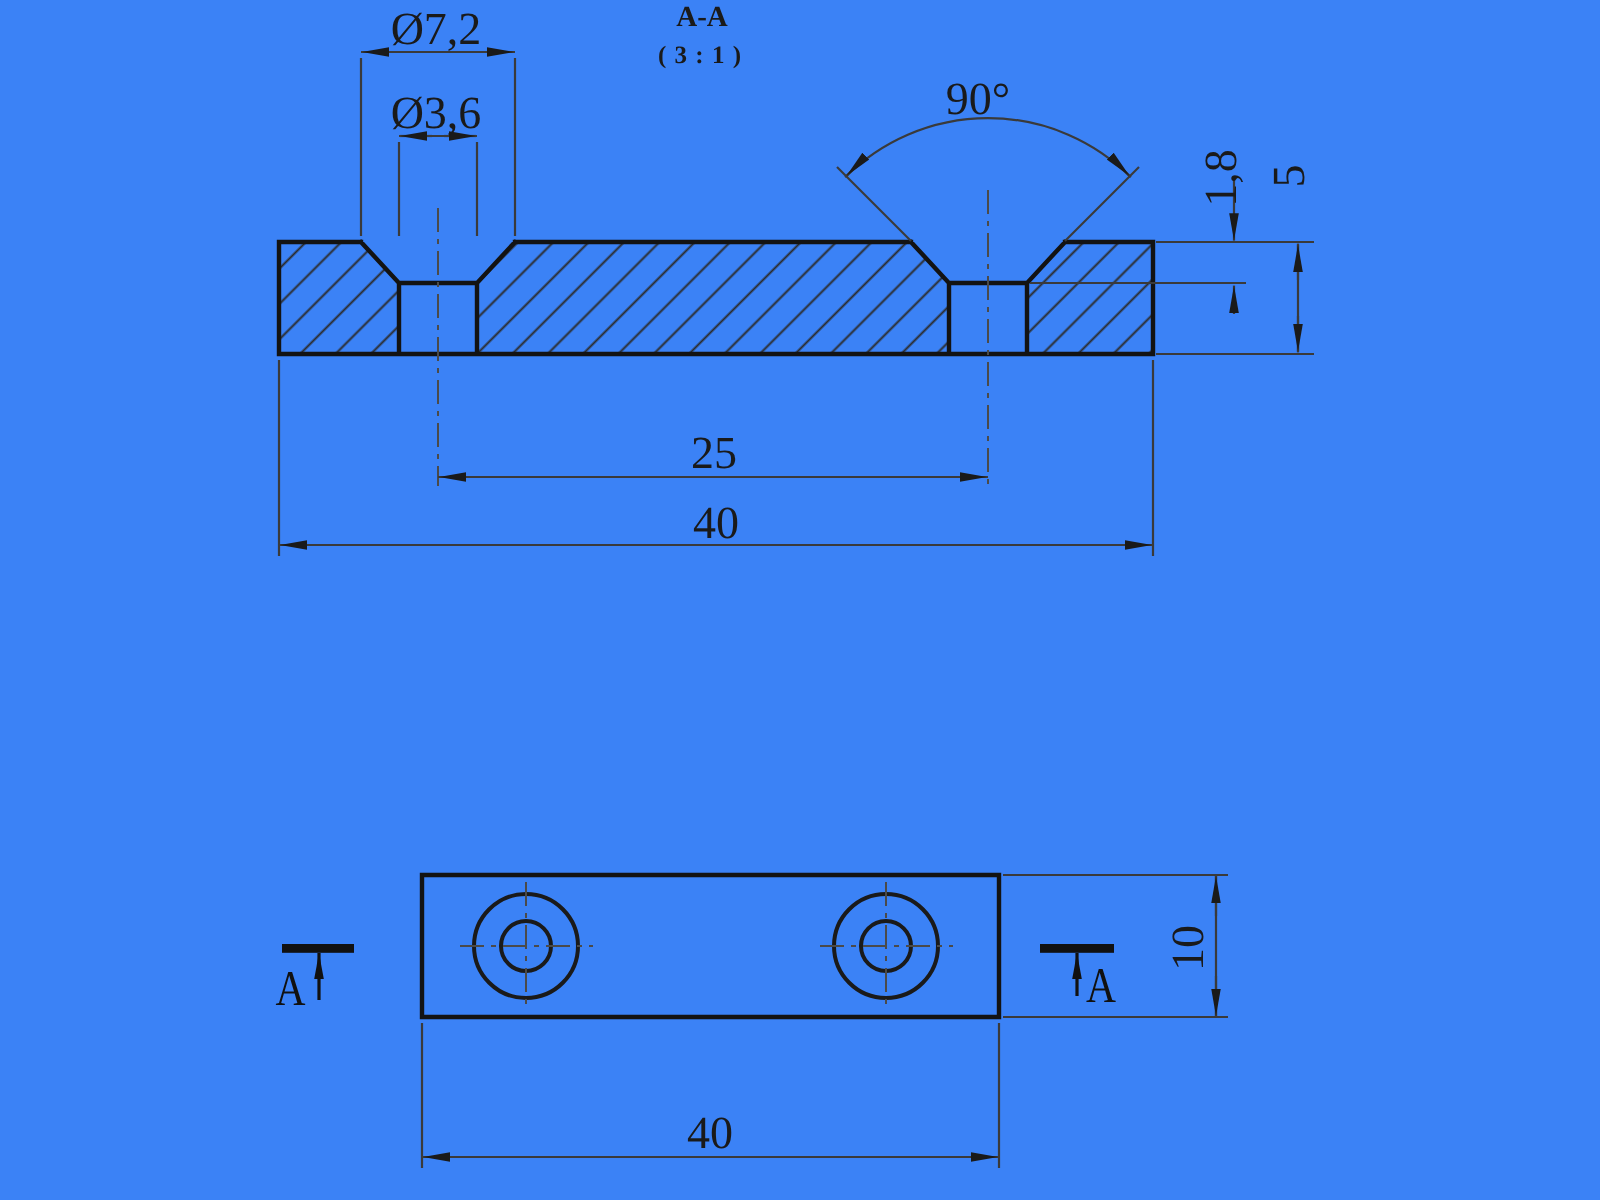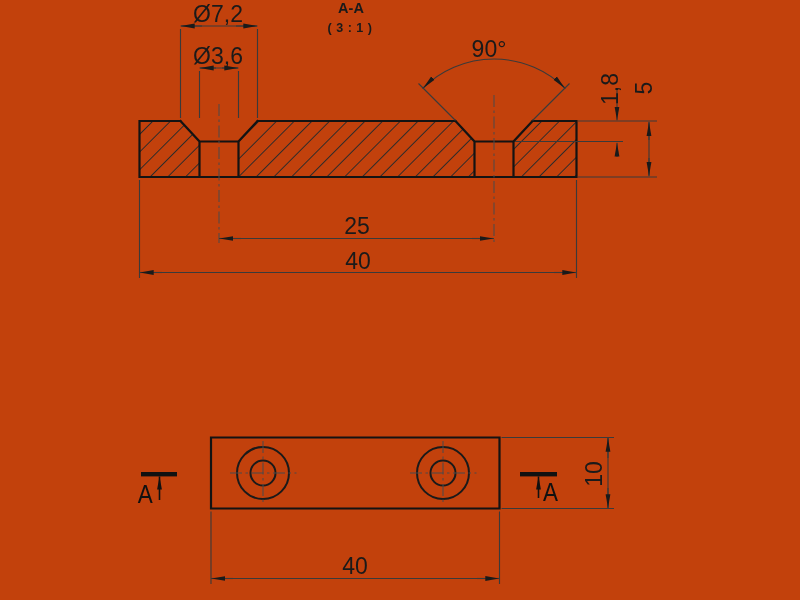--- a/index.html
+++ b/index.html
@@ -1,17 +1,17 @@
 <!DOCTYPE html>
 <html><head>
 <meta charset="utf-8">
 <style>
   html,body{margin:0;padding:0;background:#ffffff;}
-  .canvas{position:relative;width:800px;height:600px;background:#c2410c;overflow:hidden;
-          font-family:Liberation Sans, sans-serif;}
+  .canvas{position:relative;width:800px;height:600px;background:#3b82f6;overflow:hidden;
+          font-family:Liberation Serif, serif;}
   svg{display:block;}
   .outline{stroke:#131313;stroke-width:2.2;fill:none;stroke-linejoin:miter;stroke-linecap:square;}
   .medium{stroke:#1a1a1a;stroke-width:2;fill:none;}
   .thin{stroke:#3a3a3a;stroke-width:1.1;fill:none;stroke-linecap:butt;}
   .center{stroke:#4a4a4a;stroke-width:1;fill:none;stroke-dasharray:12 3.5 2.5 3.5;}
   .dim-text{font-size:23px;fill:#1a1a1a;}
   .title-text{font-size:14.5px;font-weight:700;fill:#1a1a1a;}
   .scale-text{font-size:12.5px;font-weight:700;fill:#1a1a1a;letter-spacing:0.5px;}
   .cut-text{font-size:25px;fill:#111111;}
   .bar{fill:#111111;stroke:none;}

